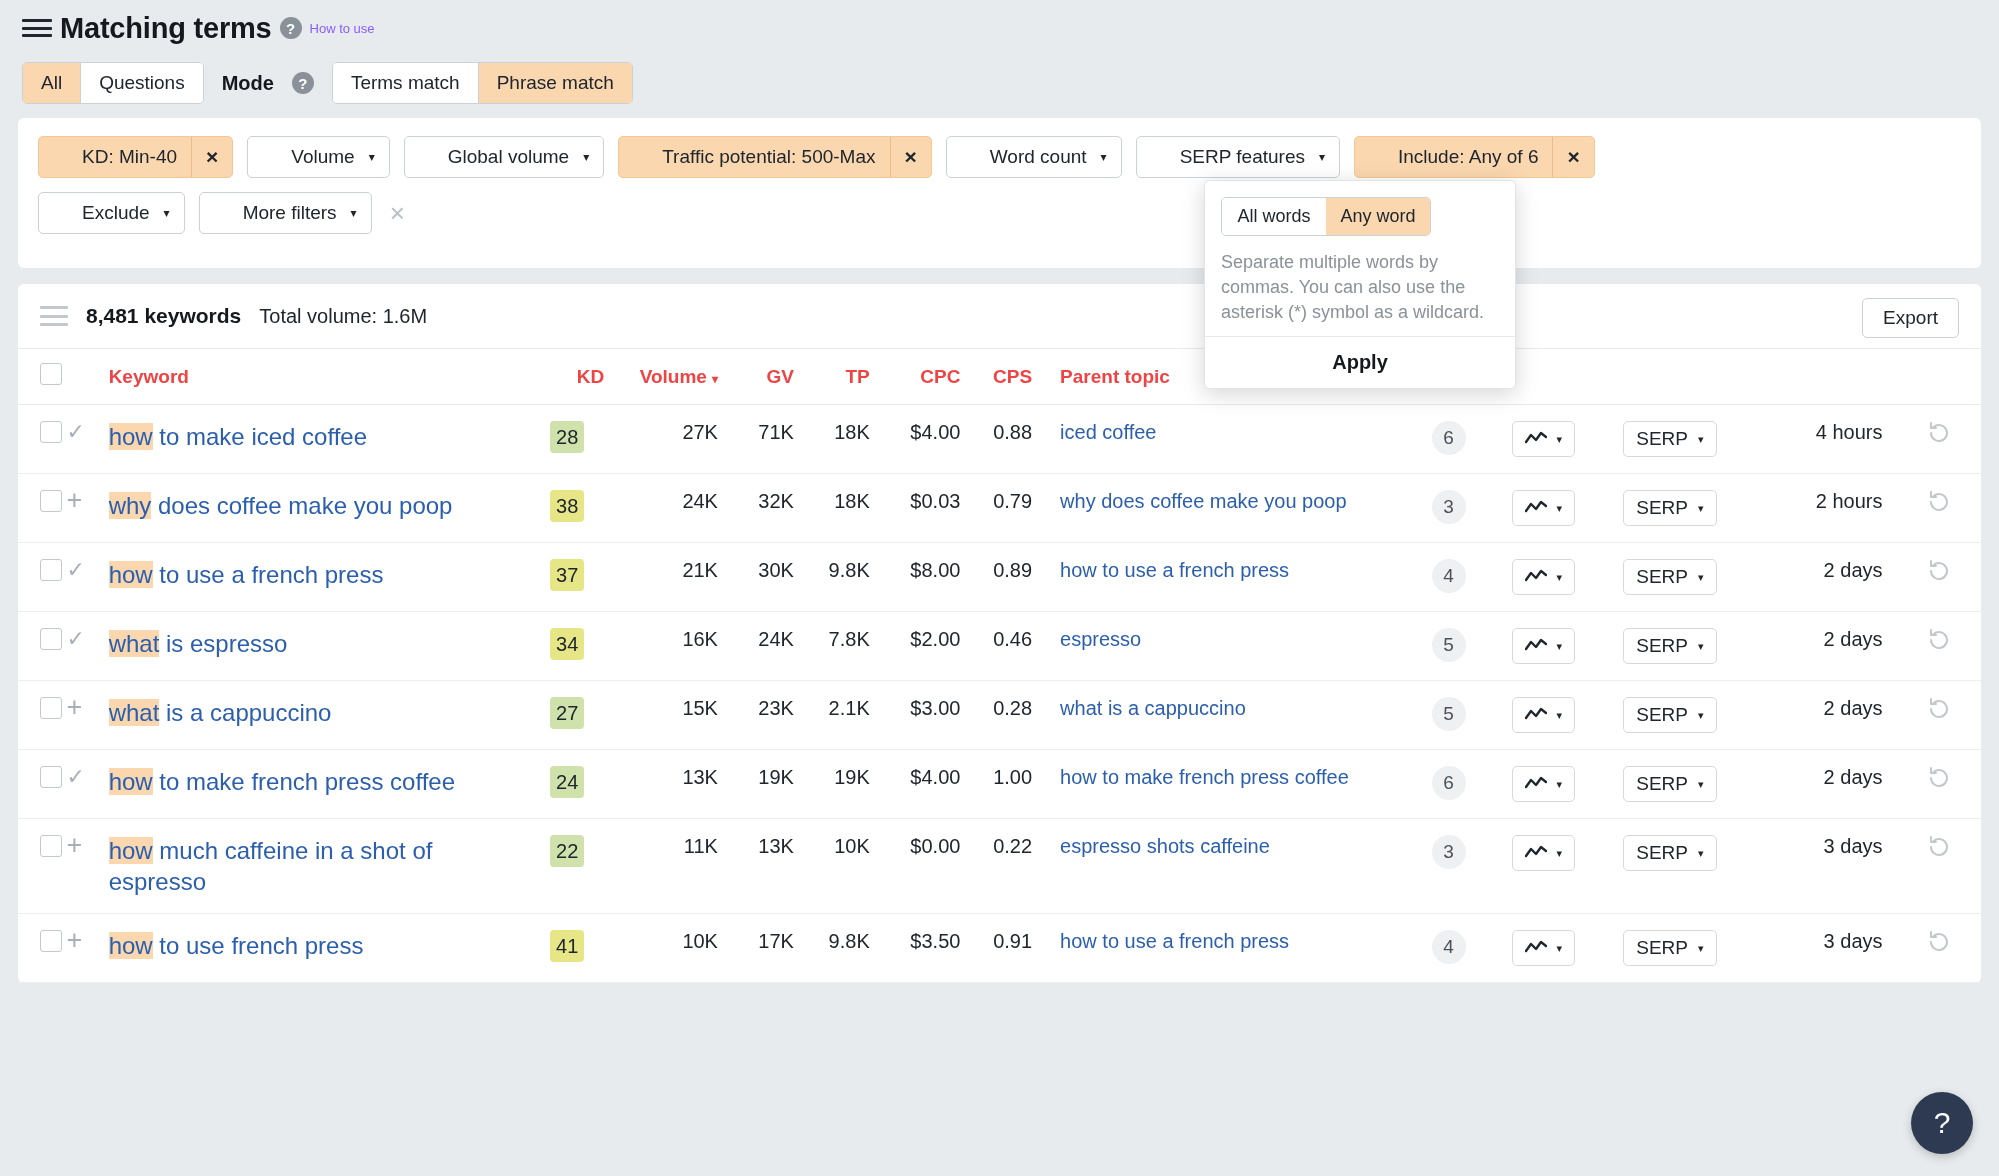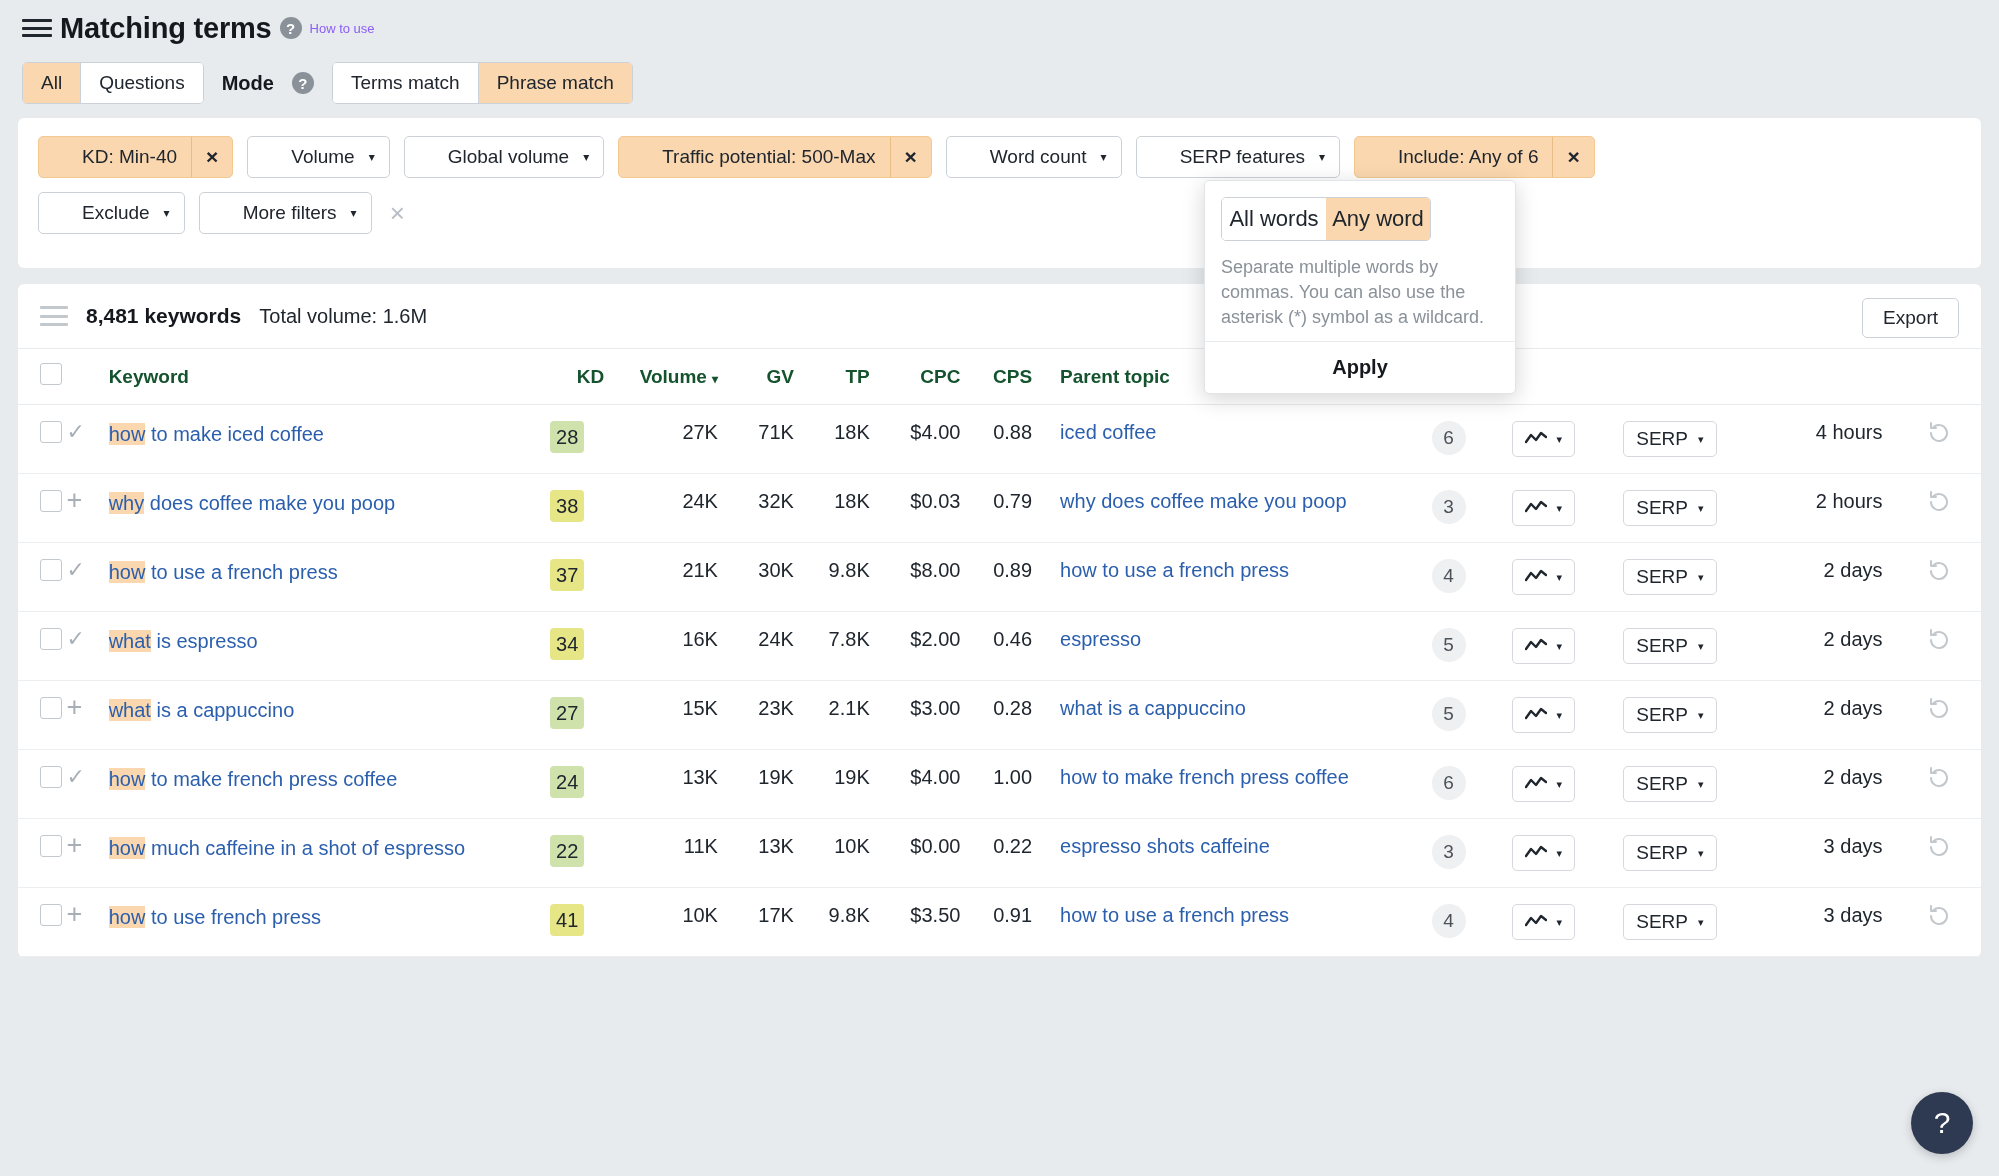--- a/index.html
+++ b/index.html
@@ -65,21 +65,21 @@
   
   .include-dd {
     position: absolute; z-index: 60;
     left: 1186px; top: 62px; width: 312px;
     background: #fff; border: 1px solid #e2e5e8; border-radius: 5px;
     box-shadow: 0 5px 22px rgba(0,0,0,.17);
   }
   .dd-inner { padding: 16px 16px 12px 16px; }
   .dd-seg { display: flex; border: 1px solid #ccd1d7; border-radius: 5px;
     overflow: hidden; width: 210px; margin-bottom: 14px; }
-  .dd-seg div { flex: 1; text-align: center; padding: 8px 6px; font-size: 22px;
+  .dd-seg div { flex: 1; text-align: center; padding: 8px 6px; font-size: 18px;
     color: #20262e; background: #fff; cursor: pointer; }
   .dd-seg div.active { background: #fad7ae; }
   .dd-input {
     width: 100%; border: 2px solid #f0a238; border-radius: 3px;
     padding: 9px 10px; font-size: 19px; color: #15191e;
     font-family: "Liberation Sans", sans-serif; outline: none;
   }
   .dd-hint { font-size: 18px; color: #8a9199; line-height: 1.38; margin-top: 10px; }
   .dd-apply {
     border-top: 1px solid #e8eaed; text-align: center;
@@ -97,21 +97,21 @@
   .export-btn {
     position: absolute; right: 22px; top: 14px;
     height: 40px; padding: 0 20px; display: flex; align-items: center;
     border: 1px solid #ccd1d7; border-radius: 5px; background: #fff;
     font-size: 19px; color: #20262e; cursor: pointer;
   }
 
   
   table { width: 100%; border-collapse: collapse; table-layout: fixed; }
   thead th {
-    font-size: 19px; font-weight: bold; color: #14532d;
+    font-size: 19px; font-weight: bold; color: #ef4444;
     padding: 14px 0; border-top: 1px solid #e8eaed; border-bottom: 1px solid #e8eaed;
     text-align: right; white-space: nowrap; vertical-align: middle;
   }
   thead th.left { text-align: left; }
   tbody td {
     padding: 16px 0; border-bottom: 1px solid #eceef0;
     font-size: 20px; color: #20262e; text-align: right; vertical-align: top;
   }
   tbody td.left { text-align: left; }
   tbody tr:last-child td { border-bottom: 1px solid #eceef0; }
@@ -129,21 +129,21 @@
   .col-sf   { width: 70px; }
   .col-trend{ width: 110px; }
   .col-serp { width: 130px; }
   .col-upd  { width: 150px; }
   .col-ref  { width: 80px; }
 
   .cbox { width: 22px; height: 22px; border: 1px solid #c3c8cd; border-radius: 3px;
     background: #fff; display: inline-block; cursor: pointer; }
   .tick { color: #a8aeb5; font-size: 22px; cursor: pointer; line-height: 1; }
   .plus { color: #a8aeb5; font-size: 27px; cursor: pointer; line-height: .8; font-weight: 300; }
-  .kwlink { color: #2b5fad; font-size: 20px; line-height: 1.3; cursor: pointer; margin-top: 44px; }
+  .kwlink { color: #2b5fad; font-size: 24px; line-height: 1.3; cursor: pointer; margin-top: 44px; }
   .hl { background: #fad7ae; color: #2b5fad; }
   .kdbadge { display: inline-flex; align-items: center; justify-content: center;
     min-width: 34px; height: 32px; border-radius: 4px; font-size: 20px; color: #20262e; }
   .ptlink { color: #2b5fad; font-size: 20px; cursor: pointer; }
   .sfbubble { display: inline-flex; align-items: center; justify-content: center;
     width: 34px; height: 34px; border-radius: 50%; background: #eef0f2;
     font-size: 19px; color: #4b5259; }
   .minibtn {
     display: inline-flex; align-items: center; gap: 10px; justify-content: center;
     height: 36px; padding: 0 12px; border: 1px solid #d5d9dd; border-radius: 5px;

